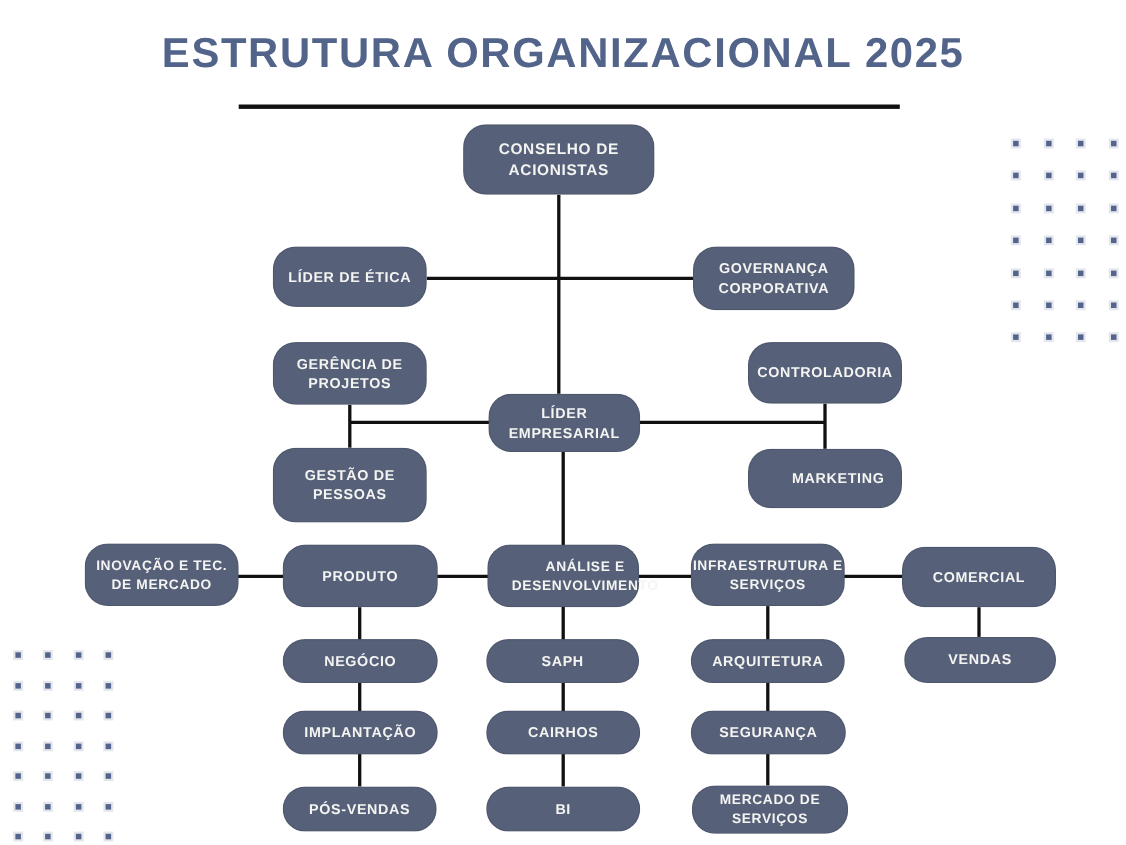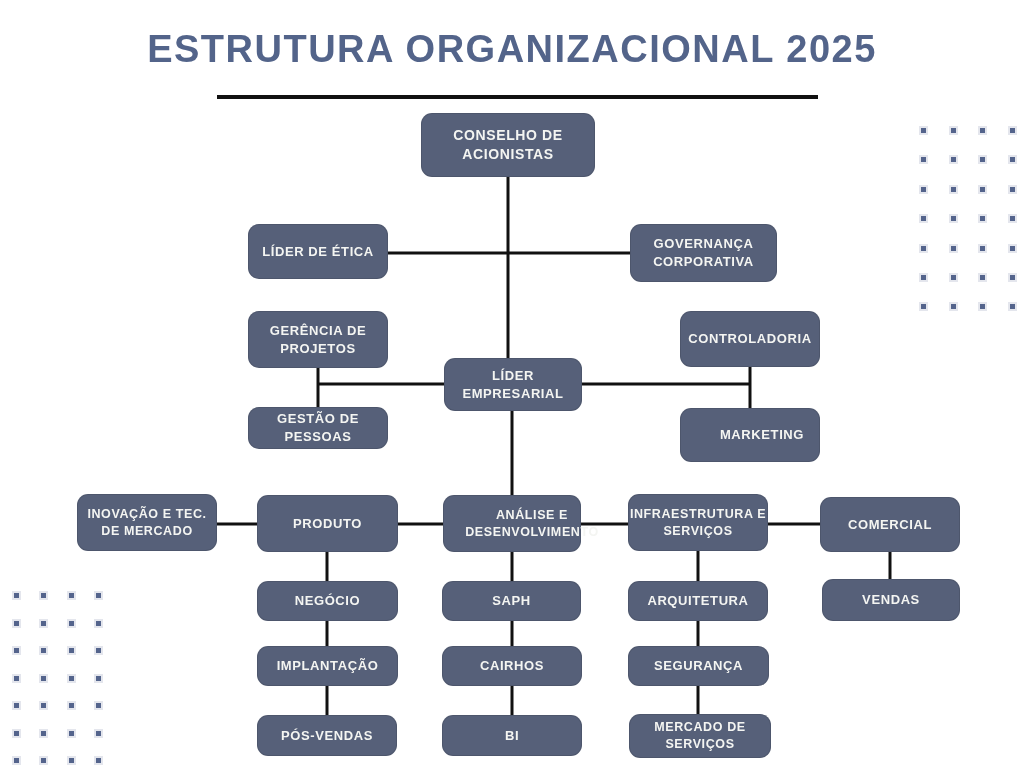--- a/index.html
+++ b/index.html
@@ -19,21 +19,21 @@
   }
   .title-underline{
     position:absolute;background:var(--divider,#111);
   }
   #connector-layer{position:absolute;left:0;top:0;}
   .org-node{
     position:absolute;
     background:var(--node-fill,#566079);
     color:var(--node-text,#f4f5f2);
     border:1px solid rgba(0,0,0,0.10);
-    border-radius:11px;
+    border-radius:21px;
     display:flex;align-items:center;justify-content:center;
     text-align:center;font-weight:bold;letter-spacing:0.6px;
     box-sizing:border-box;
   }
   .org-node span{white-space:pre-line;line-height:1.35;}
   .dot-grid{position:absolute;}
   .dot{
     position:absolute;width:5px;height:5px;
     background:var(--dot,#54648c);
     box-shadow:0 0 0 2px rgba(84,100,140,0.16);
@@ -73,21 +73,21 @@
         <span>GERÊNCIA DE
 PROJETOS</span>
       </div>
       <div class="org-node" style="left: 680px; top: 291px; width: 140px; height: 56px; font-size: 13px;">
         <span>CONTROLADORIA</span>
       </div>
       <div class="org-node" style="left: 444px; top: 338px; width: 138px; height: 53px; font-size: 13px;">
         <span>LÍDER
 EMPRESARIAL</span>
       </div>
-      <div class="org-node" style="left: 248px; top: 387px; width: 140px; height: 42px; font-size: 13px;">
+      <div class="org-node" style="left: 248px; top: 387px; width: 140px; height: 68px; font-size: 13px;">
         <span>GESTÃO DE
 PESSOAS</span>
       </div>
       <div class="org-node" style="left: 680px; top: 388px; width: 140px; height: 54px; font-size: 13px; padding-left: 24px;">
         <span>MARKETING</span>
       </div>
       <div class="org-node" style="left: 77px; top: 474px; width: 140px; height: 57px; font-size: 12.5px;">
         <span>INOVAÇÃO E TEC.
 DE MERCADO</span>
       </div>

